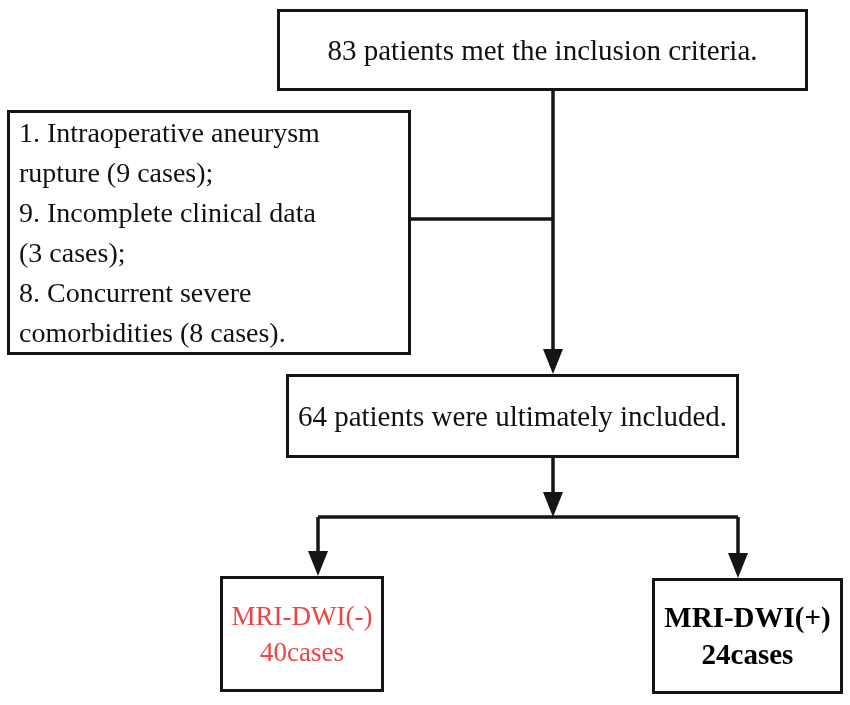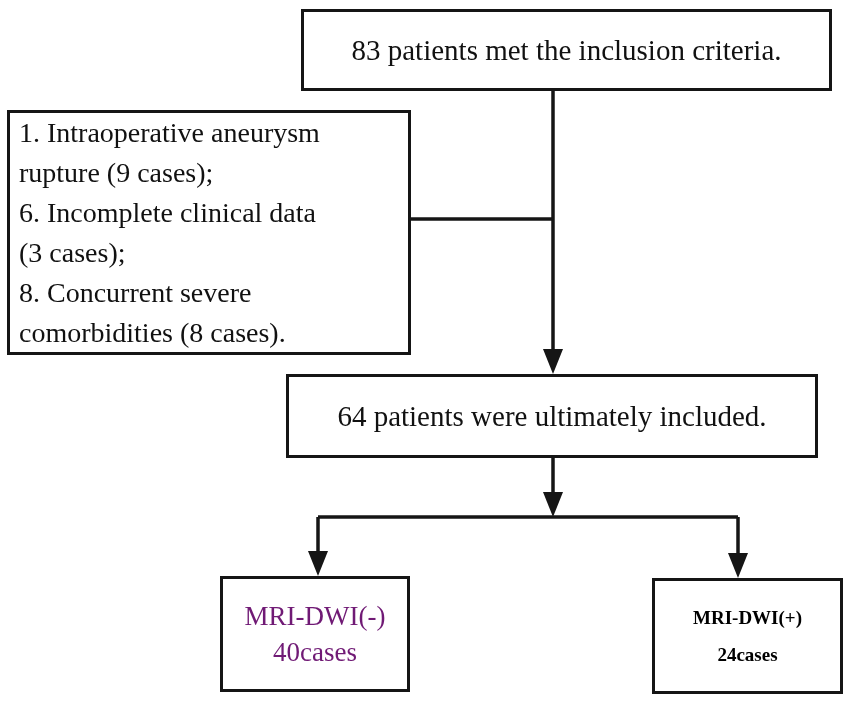--- a/index.html
+++ b/index.html
@@ -40,21 +40,20 @@
   .node-left {
     align-items: flex-start;
     text-align: left;
   }
   
   #node-inclusion {
     left: 277px;
     top: 9px;
     width: 531px;
     height: 82px;
-    margin-left: 24px;
   }
   #node-inclusion .node-text {
     font-size: 29px;
     line-height: 34px;
     white-space: nowrap;
   }
   
   #node-exclusion {
     left: 7px;
     top: 110px;
@@ -66,53 +65,53 @@
   #node-exclusion .excl-line {
     font-size: 28px;
     line-height: 40px;
     white-space: nowrap;
     display: block;
   }
   
   #node-included {
     left: 286px;
     top: 374px;
-    width: 532px;
+    width: 453px;
     height: 84px;
   }
   #node-included .node-text {
     font-size: 29px;
     line-height: 34px;
     white-space: nowrap;
   }
   
   #node-dwi-negative {
     left: 220px;
     top: 576px;
-    width: 190px;
+    width: 164px;
     height: 116px;
     border-width: 3px;
-    color: #701a75;
+    color: #ef4444;
   }
   #node-dwi-negative .node-line {
     font-size: 27px;
     line-height: 36px;
     white-space: nowrap;
   }
   
   #node-dwi-positive {
     left: 652px;
     top: 578px;
     width: 191px;
     height: 116px;
     border-width: 3px;
     color: #000000;
   }
   #node-dwi-positive .node-line {
-    font-size: 19px;
+    font-size: 29px;
     line-height: 37px;
     white-space: nowrap;
     font-weight: 600;
   }
 </style>
 </head>
 <body>
 
 <div id="flowchart-root">
 
@@ -136,21 +135,21 @@
     <polygon points="738,578 728,553 748,553" fill="#151515"></polygon>
   </svg>
 
   <div class="node node-centered" id="node-inclusion">
     <span class="node-text">83 patients met the inclusion criteria.</span>
   </div>
 
   <div class="node node-left" id="node-exclusion">
     <span class="excl-line">1. Intraoperative aneurysm</span>
     <span class="excl-line">rupture (9 cases);</span>
-    <span class="excl-line">6. Incomplete clinical data</span>
+    <span class="excl-line">9. Incomplete clinical data</span>
     <span class="excl-line">(3 cases);</span>
     <span class="excl-line">8. Concurrent severe</span>
     <span class="excl-line">comorbidities (8 cases).</span>
   </div>
 
   <div class="node node-centered" id="node-included">
     <span class="node-text">64 patients were ultimately included.</span>
   </div>
 
   <div class="node node-centered" id="node-dwi-negative">

